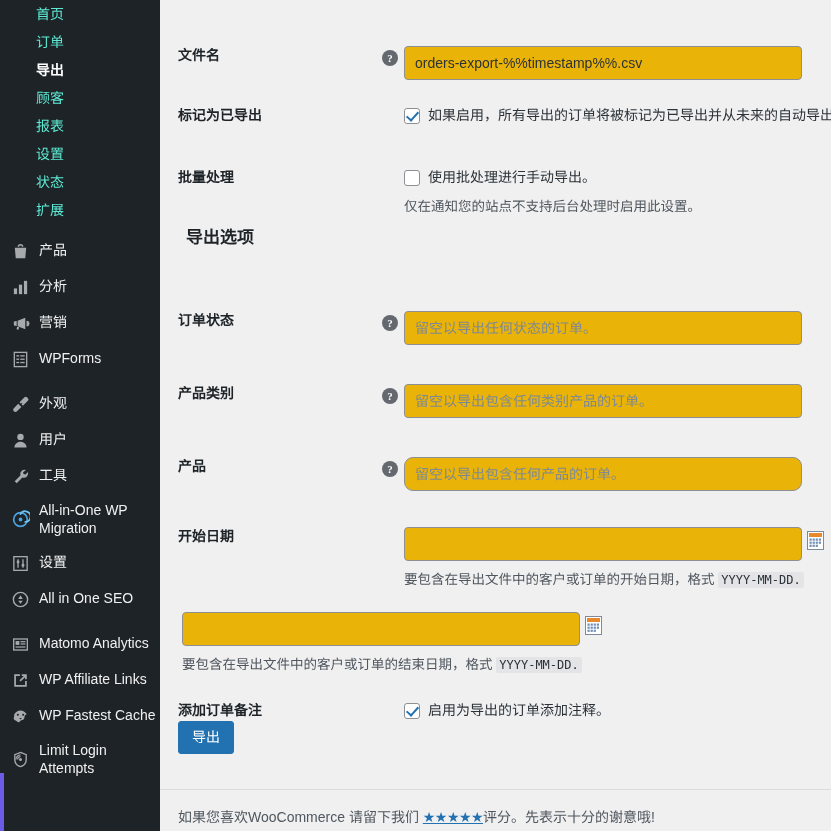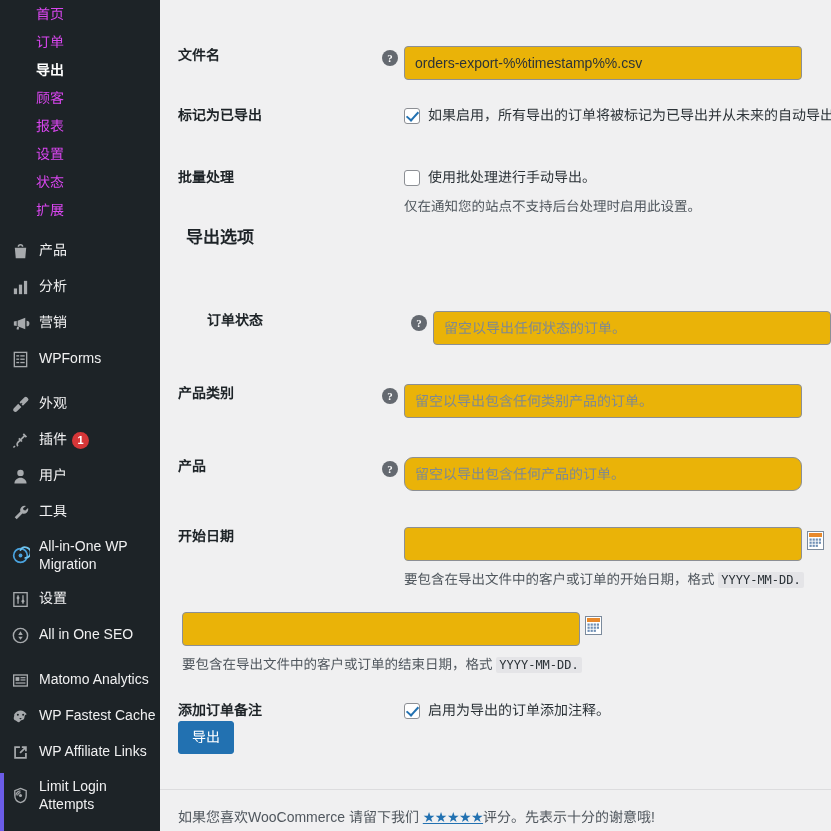--- a/index.html
+++ b/index.html
@@ -20,21 +20,21 @@
     background: #1d2327;
     color: #f0f0f1;
     overflow: hidden;
     position: relative;
   }
   .submenu { padding: 0; margin: 0; list-style: none; }
   .submenu-item {
     font-size: 14px;
     line-height: 1;
     padding: 7px 0 7px 36px;
-    color: #d946ef;
+    color: #5eead4;
     cursor: pointer;
     white-space: nowrap;
   }
   .submenu-item.current { color: #fff; font-weight: 700; }
 
   .menu-sep { height: 9px; }
 
   .menu-list { list-style: none; margin: 0; padding: 0; }
   .menu-item {
     display: flex; align-items: center;
@@ -267,28 +267,20 @@
             <span class="mi-icon">
               <svg xmlns="http://www.w3.org/2000/svg" width="19" height="19" viewBox="0 0 20 20" fill="currentColor">
                 <path d="M16.8 2.4a1.8 1.8 0 00-2.6 0L9 7.7l1.4 1.4 1-1 .7.7-1 1 1.4 1.4 5.3-5.2a1.8 1.8 0 000-2.6l-1-1zM7.6 9.3L3 13.9c-.9.9-.9 2.4 0 3.3.9.9 2.4.9 3.3 0l4.6-4.6-3.3-3.3z"></path>
               </svg>
             </span>
             <span class="mi-label">外观</span>
           </li>
           <li class="menu-item">
             <span class="mi-icon">
               <svg xmlns="http://www.w3.org/2000/svg" width="19" height="19" viewBox="0 0 20 20" fill="currentColor">
-                <path d="M13.6 2.4l-1.3 1.3 1 1-3.4 3.4-1-1-1.3 1.3 1 1-2 2c-1.4 1.4-1.4 3.7 0 5.1l1.3-1.3c-.7-.7-.7-1.8 0-2.5l2-2 1 1 1.3-1.3-1-1L14.6 6l1 1 1.3-1.3-3.3-3.3zM3.6 15.2L2 16.9l1.1 1.1 1.7-1.6-1.2-1.2z"></path>
-              </svg>
-            </span>
-            <span class="mi-label">插件<span class="badge">1</span></span>
-          </li>
-          <li class="menu-item">
-            <span class="mi-icon">
-              <svg xmlns="http://www.w3.org/2000/svg" width="19" height="19" viewBox="0 0 20 20" fill="currentColor">
                 <circle cx="10" cy="6.2" r="3.4"></circle>
                 <path d="M3.6 17.4c0-3.5 2.9-6.1 6.4-6.1s6.4 2.6 6.4 6.1H3.6z"></path>
               </svg>
             </span>
             <span class="mi-label">用户</span>
           </li>
           <li class="menu-item">
             <span class="mi-icon">
               <svg xmlns="http://www.w3.org/2000/svg" width="19" height="19" viewBox="0 0 20 20" fill="currentColor">
                 <path d="M15.8 3.1a4.7 4.7 0 00-5.9 5.9l-6 6 2.1 2.1 6-6a4.7 4.7 0 005.9-5.9l-2.7 2.7-2-.5-.5-2 3.1-2.3z"></path>
@@ -337,36 +329,36 @@
                 <rect x="10" y="6.4" width="5.2" height="1.3"></rect>
                 <rect x="10" y="8.8" width="5.2" height="1.3"></rect>
                 <rect x="4.8" y="12" width="10.4" height="1.3"></rect>
               </svg>
             </span>
             <span class="mi-label">Matomo Analytics</span>
           </li>
           <li class="menu-item">
             <span class="mi-icon">
               <svg xmlns="http://www.w3.org/2000/svg" width="19" height="19" viewBox="0 0 20 20" fill="currentColor">
+                <path d="M3.4 3.4h6v1.8H5.2v9.6h9.6v-4.2h1.8v6H3.4v-13z"></path>
+                <path d="M11.4 3.4h5.2v5.2h-1.8V6.5l-4.6 4.6-1.3-1.3 4.6-4.6h-2.1V3.4z"></path>
+              </svg>
+            </span>
+            <span class="mi-label">WP Affiliate Links</span>
+          </li>
+          <li class="menu-item">
+            <span class="mi-icon">
+              <svg xmlns="http://www.w3.org/2000/svg" width="19" height="19" viewBox="0 0 20 20" fill="currentColor">
                 <path d="M3.4 7.6c1.6-2.6 4-4 6.6-4s5 1.4 6.6 4c-.8.4-1.6.6-2 1.4-.6 1.2-.2 2.6-1 3.6-1 1.2-2.6 1-3.6 1.8-.6.5-.8 1.4-1.6 1.6-1 .3-1.8-.6-2.6-1.2-1-.8-2.4-1-2.8-2.2-.4-1.2.4-2.4.4-3.6 0-.5-.2-1-.. 0z"></path>
                 <circle cx="7.2" cy="8.2" r="1.1" fill="#1d2327"></circle>
                 <circle cx="12.8" cy="8.2" r="1.1" fill="#1d2327"></circle>
                 <path d="M8.6 11.6h2.8l-1.4 1.6-1.4-1.6z" fill="#1d2327"></path>
               </svg>
             </span>
             <span class="mi-label">WP Fastest Cache</span>
-          </li>
-          <li class="menu-item">
-            <span class="mi-icon">
-              <svg xmlns="http://www.w3.org/2000/svg" width="19" height="19" viewBox="0 0 20 20" fill="currentColor">
-                <path d="M3.4 3.4h6v1.8H5.2v9.6h9.6v-4.2h1.8v6H3.4v-13z"></path>
-                <path d="M11.4 3.4h5.2v5.2h-1.8V6.5l-4.6 4.6-1.3-1.3 4.6-4.6h-2.1V3.4z"></path>
-              </svg>
-            </span>
-            <span class="mi-label">WP Affiliate Links</span>
           </li>
           <li class="menu-item">
             <span class="mi-icon">
               <svg xmlns="http://www.w3.org/2000/svg" width="19" height="19" viewBox="0 0 20 20" fill="currentColor">
                 <path d="M10 2.6l6 2.4v5c0 4-2.6 6.6-6 7.4-3.4-.8-6-3.4-6-7.4V5l6-2.4z" fill="none" stroke="currentColor" stroke-width="1.4"></path>
                 <circle cx="10" cy="10" r="1.6"></circle>
                 <path d="M7 10a3 3 0 013-3M5.2 10a4.8 4.8 0 014.8-4.8" fill="none" stroke="currentColor" stroke-width="1.2"></path>
               </svg>
             </span>
             <span class="mi-label">Limit Login Attempts</span>
@@ -408,21 +400,21 @@
         <label class="cb-line">
           <span class="cb"></span>
           <span class="cb-text">使用批处理进行手动导出。</span>
         </label>
         <div class="hint">仅在通知您的站点不支持后台处理时启用此设置。</div>
       </div>
     </div>
 
     <h2 class="section-title" style="position:absolute; left:0; top:215px; margin:8px;">导出选项</h2>
 
-    <div class="form-row" style="position:absolute; left:0; top:271px; width:100%;padding-left:29px;">
+    <div class="form-row" style="position:absolute; left:0; top:271px; width:100%;">
       <div class="row-label">订单状态</div>
       <div class="row-help">
         <span class="help-icon">?</span>
       </div>
       <div class="row-field">
         <input class="txt-input" type="text" id="order-status-input" style="width: 398px;" placeholder="留空以导出任何状态的订单。">
       </div>
     </div>
 
     <div class="form-row" style="position:absolute; left:0; top:344px; width:100%;">

